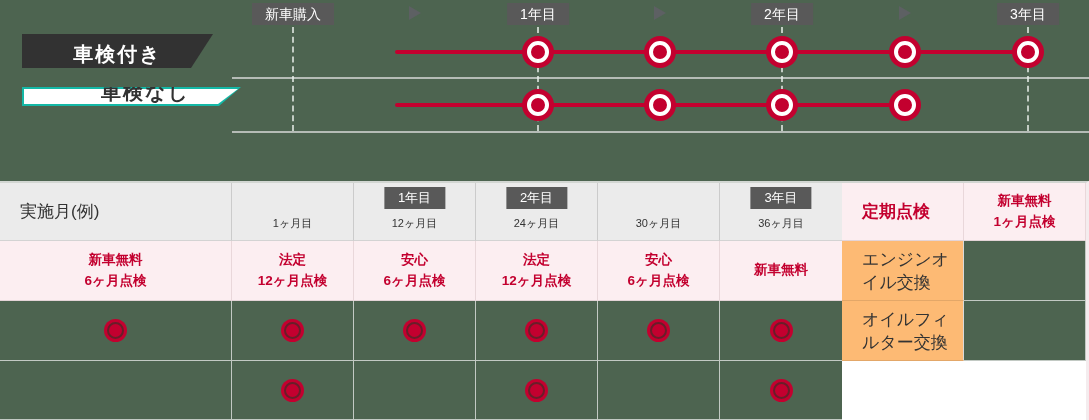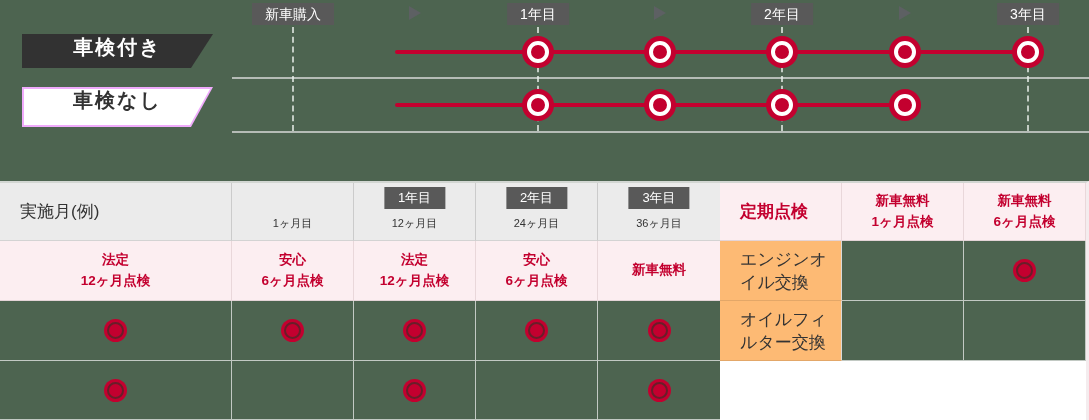--- a/index.html
+++ b/index.html
@@ -33,30 +33,31 @@
   .tl-dot{
     position:absolute;width:32px;height:32px;border-radius:50%;
     background:#c3002f;transform:translate(-50%,-50%);
   }
   .tl-dot::after{
     content:"";position:absolute;inset:5px;border-radius:50%;
     border:4px solid #fff;
   }
   .flag{
     position:absolute;left:22px;width:191px;display:flex;
-    align-items:flex-start;justify-content:center;
+    align-items:flex-end;justify-content:center;
     font-size:20px;font-weight:bold;letter-spacing:2px;
   }
   .flag-dark{
     top:34px;height:34px;background:#323232;color:#fff;
     clip-path:polygon(0 0,100% 0,calc(100% - 22px) 100%,0 100%);
   }
-  .flag-light{top:87px;height:40px;color:#323232;
-    background:#f0abfc;
+  .flag-light{top:87px;height:19px;color:#323232;
+    background:#14b8a6;
     clip-path:polygon(0 0,100% 0,calc(100% - 22px) 100%,0 100%);
+    padding-left:28px;
   }
   .flag-light-inner{
     position:absolute;top:2px;left:2px;right:3px;bottom:2px;background:#fff;
     clip-path:polygon(0 0,100% 0,calc(100% - 20px) 100%,0 100%);
   }
   .flag-text{position:relative;z-index:1;}
   
   .sched-table{
     position:absolute;top:181px;left:0;width:1086px;bottom:0;
     display:grid;grid-template-columns:232px repeat(7,1fr);
@@ -143,20 +144,23 @@
         <div class="month">1ヶ月目</div>
       </div>
       <div class="cell head">
         <div class="tbl-year-badge">1年目</div>
         <div class="month">12ヶ月目</div>
       </div>
       <div class="cell head">
         <div class="tbl-year-badge">2年目</div>
         <div class="month">24ヶ月目</div>
       </div>
+      <div class="cell head">
+        <div class="month">30ヶ月目</div>
+      </div>
       <div class="cell head last-col">
         <div class="tbl-year-badge">3年目</div>
         <div class="month">36ヶ月目</div>
       </div>
       <div class="cell pink pink-label">定期点検</div>
       <div class="cell pink pink-val">新車無料
 1ヶ月点検</div>
       <div class="cell pink pink-val">新車無料
 6ヶ月点検</div>
       <div class="cell pink pink-val">法定

